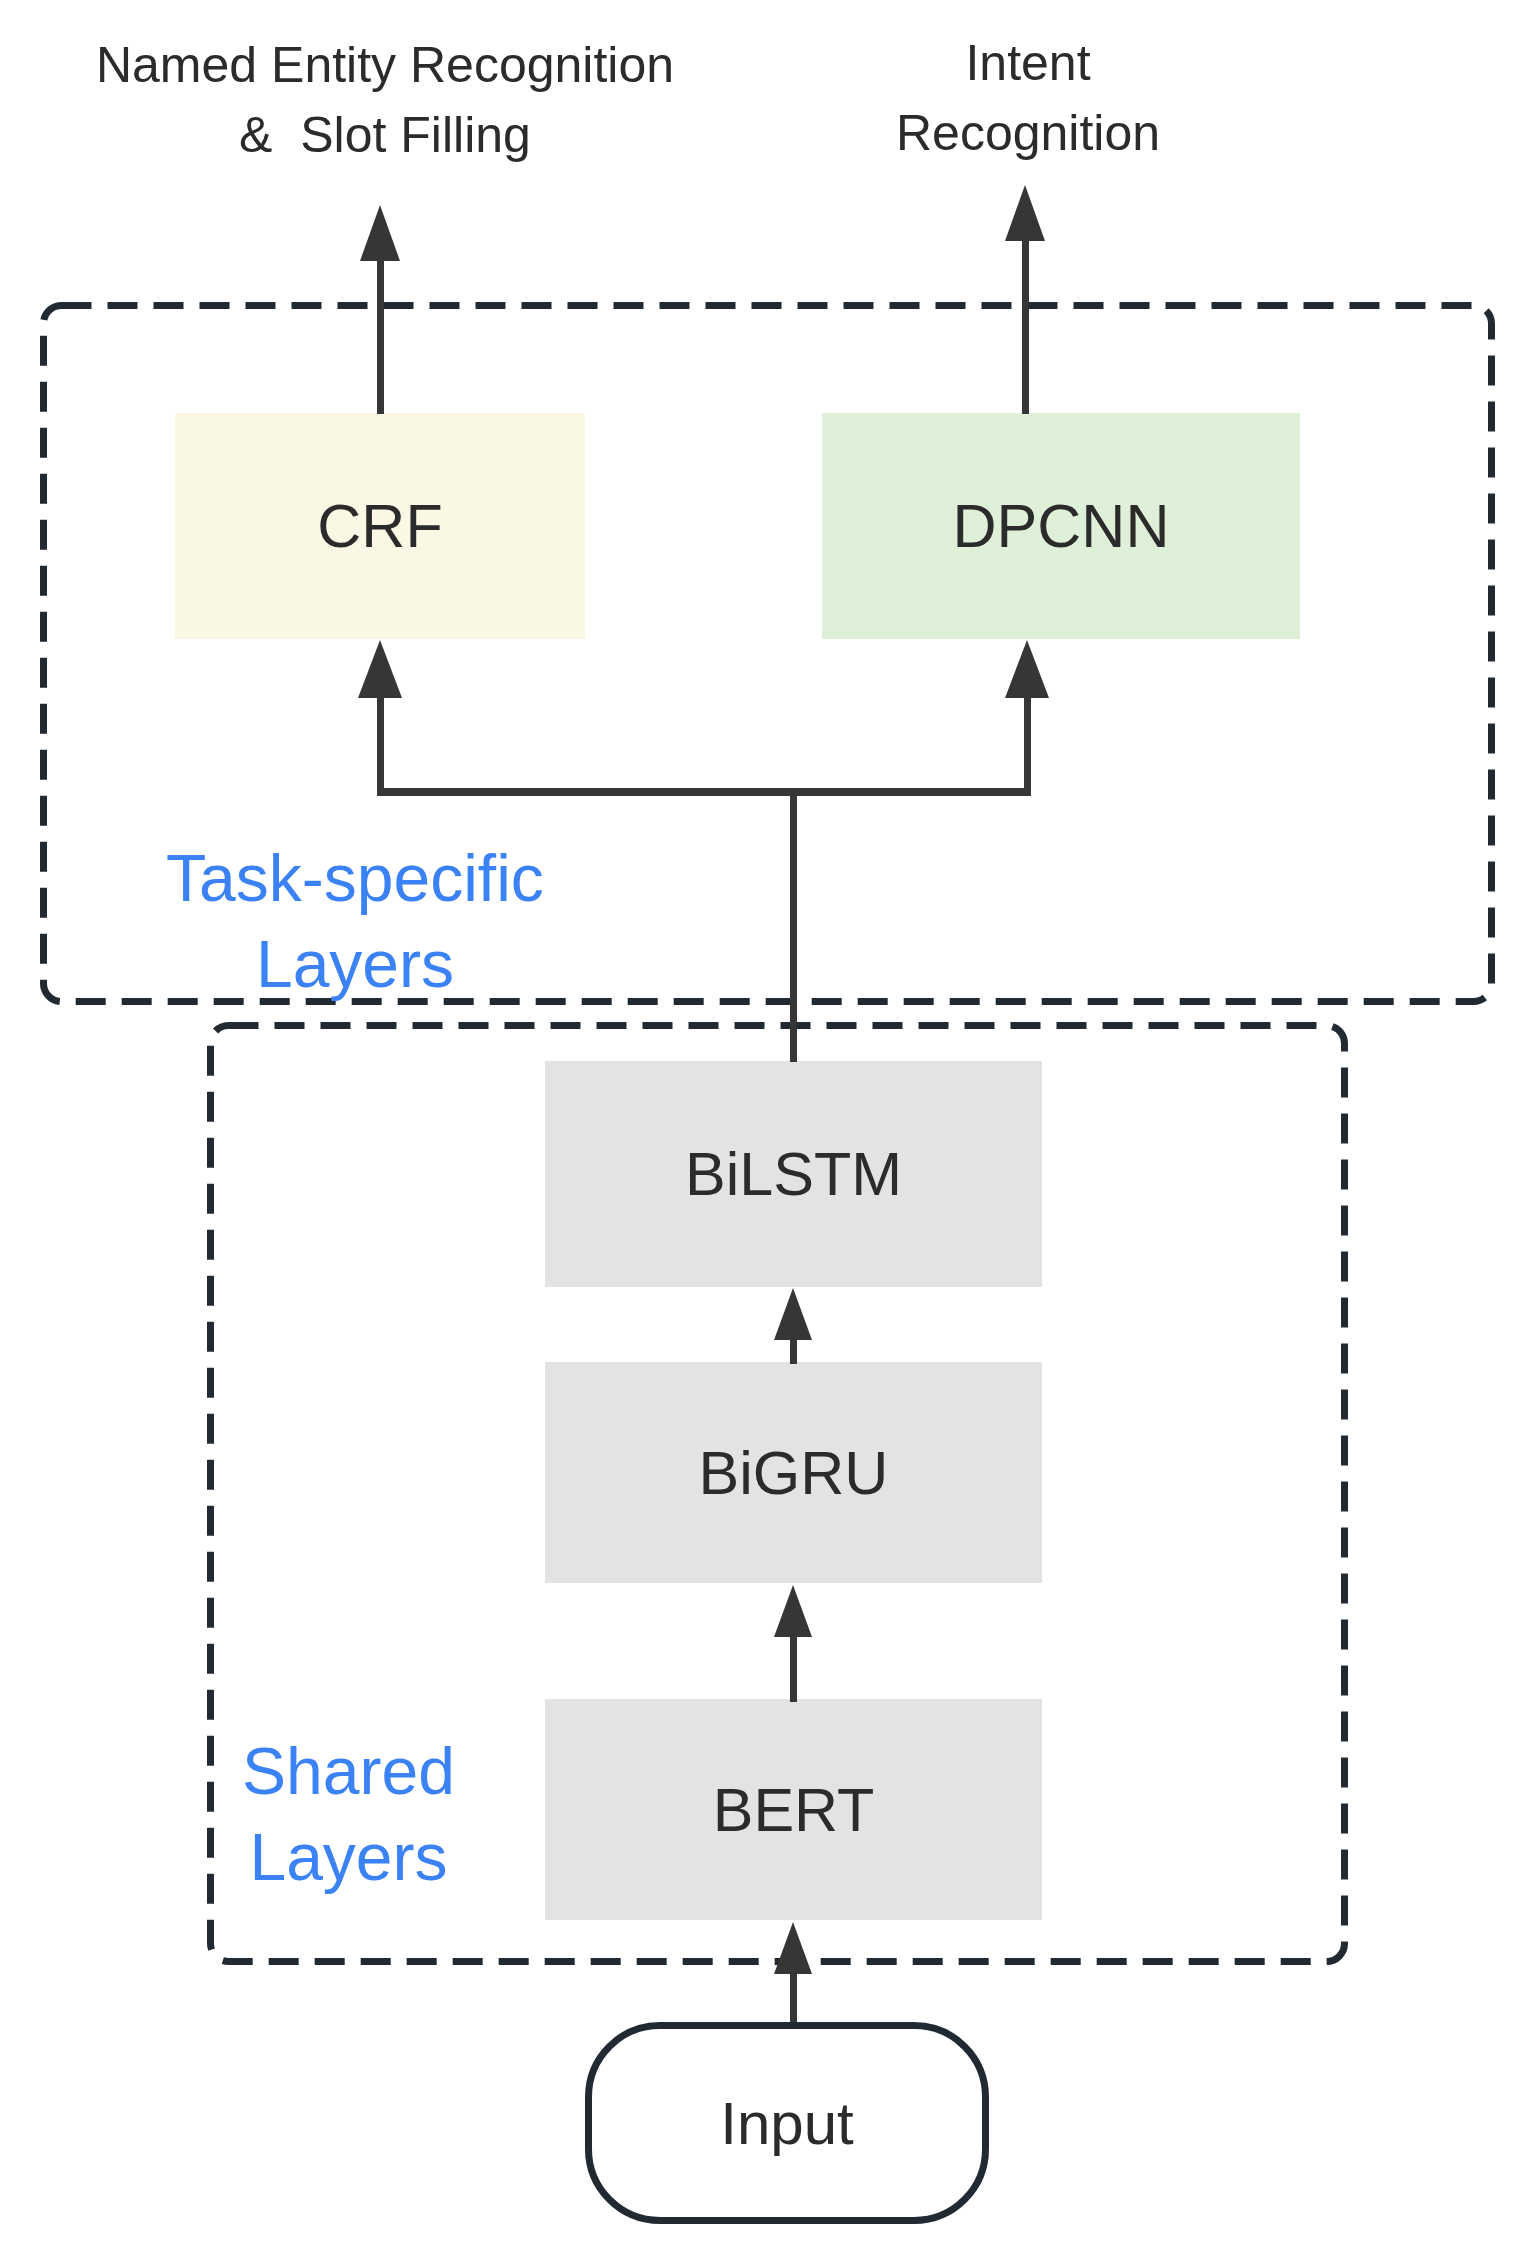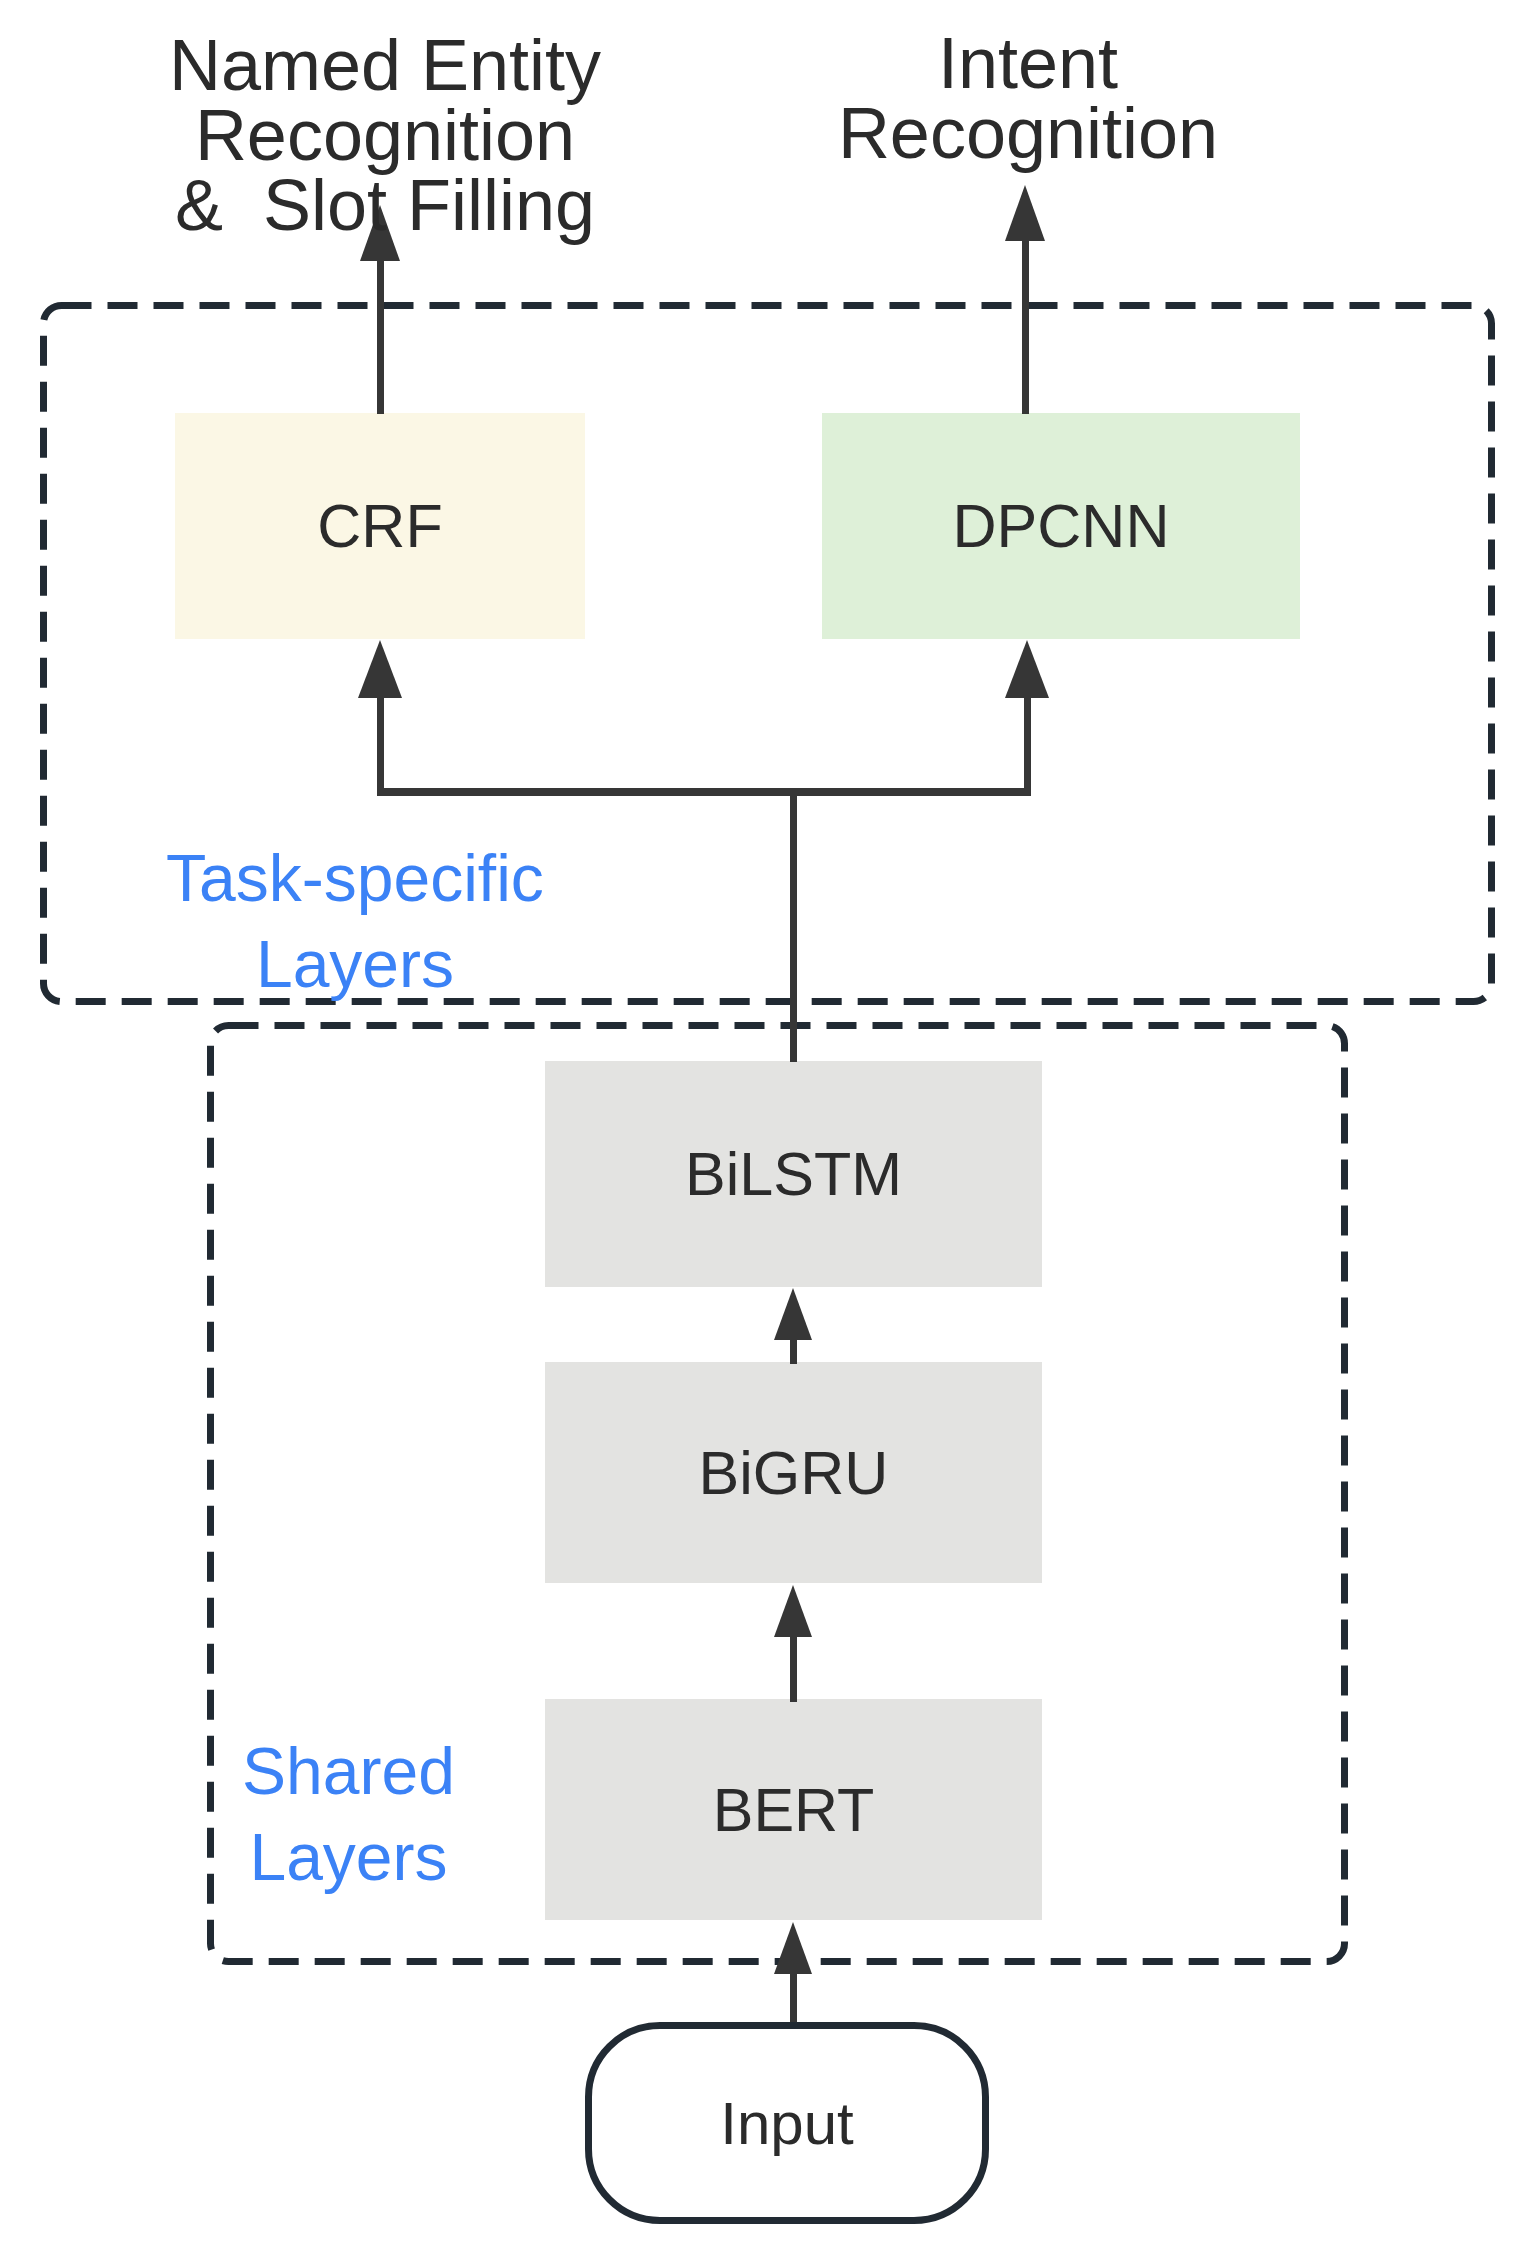--- a/index.html
+++ b/index.html
@@ -10,21 +10,21 @@
     --line_color: #363636;
     --text_color: #2b2b2b;
     --page_bg: #ffffff;
   }
   * { margin:0; padding:0; box-sizing:border-box; }
   html,body { width:1518px; height:2258px; background:var(--page_bg); overflow:hidden; }
   body { position:relative; font-family:"Liberation Sans","DejaVu Sans",sans-serif; color:var(--text_color); }
 
   .svg-layer { position:absolute; left:0; top:0; z-index:1; }
 
-  .out-label { position:absolute; z-index:4; text-align:center; font-size:72px; line-height:70px; color:var(--text_color); }
+  .out-label { position:absolute; z-index:4; text-align:center; font-size:50px; line-height:70px; color:var(--text_color); }
   .section-label { position:absolute; z-index:4; text-align:center; font-size:66px; line-height:86px; color:#3b82f6; }
 
   .box { position:absolute; z-index:2; display:flex; align-items:center; justify-content:center; font-size:61px; color:var(--text_color); }
   .box.crf    { left:175px; top:413px; width:410px; height:226px; background:var(--crf_fill); }
   .box.dpcnn  { left:822px; top:413px; width:478px; height:226px; background:var(--dpcnn_fill); }
   .box.bilstm { left:545px; top:1061px; width:497px; height:226px; background:var(--shared_fill); }
   .box.bigru  { left:545px; top:1362px; width:497px; height:221px; background:var(--shared_fill); }
   .box.bert   { left:545px; top:1699px; width:497px; height:221px; background:var(--shared_fill); }
 
   .input-node { position:absolute; z-index:3; left:585px; top:2022px; width:404px; height:202px;

